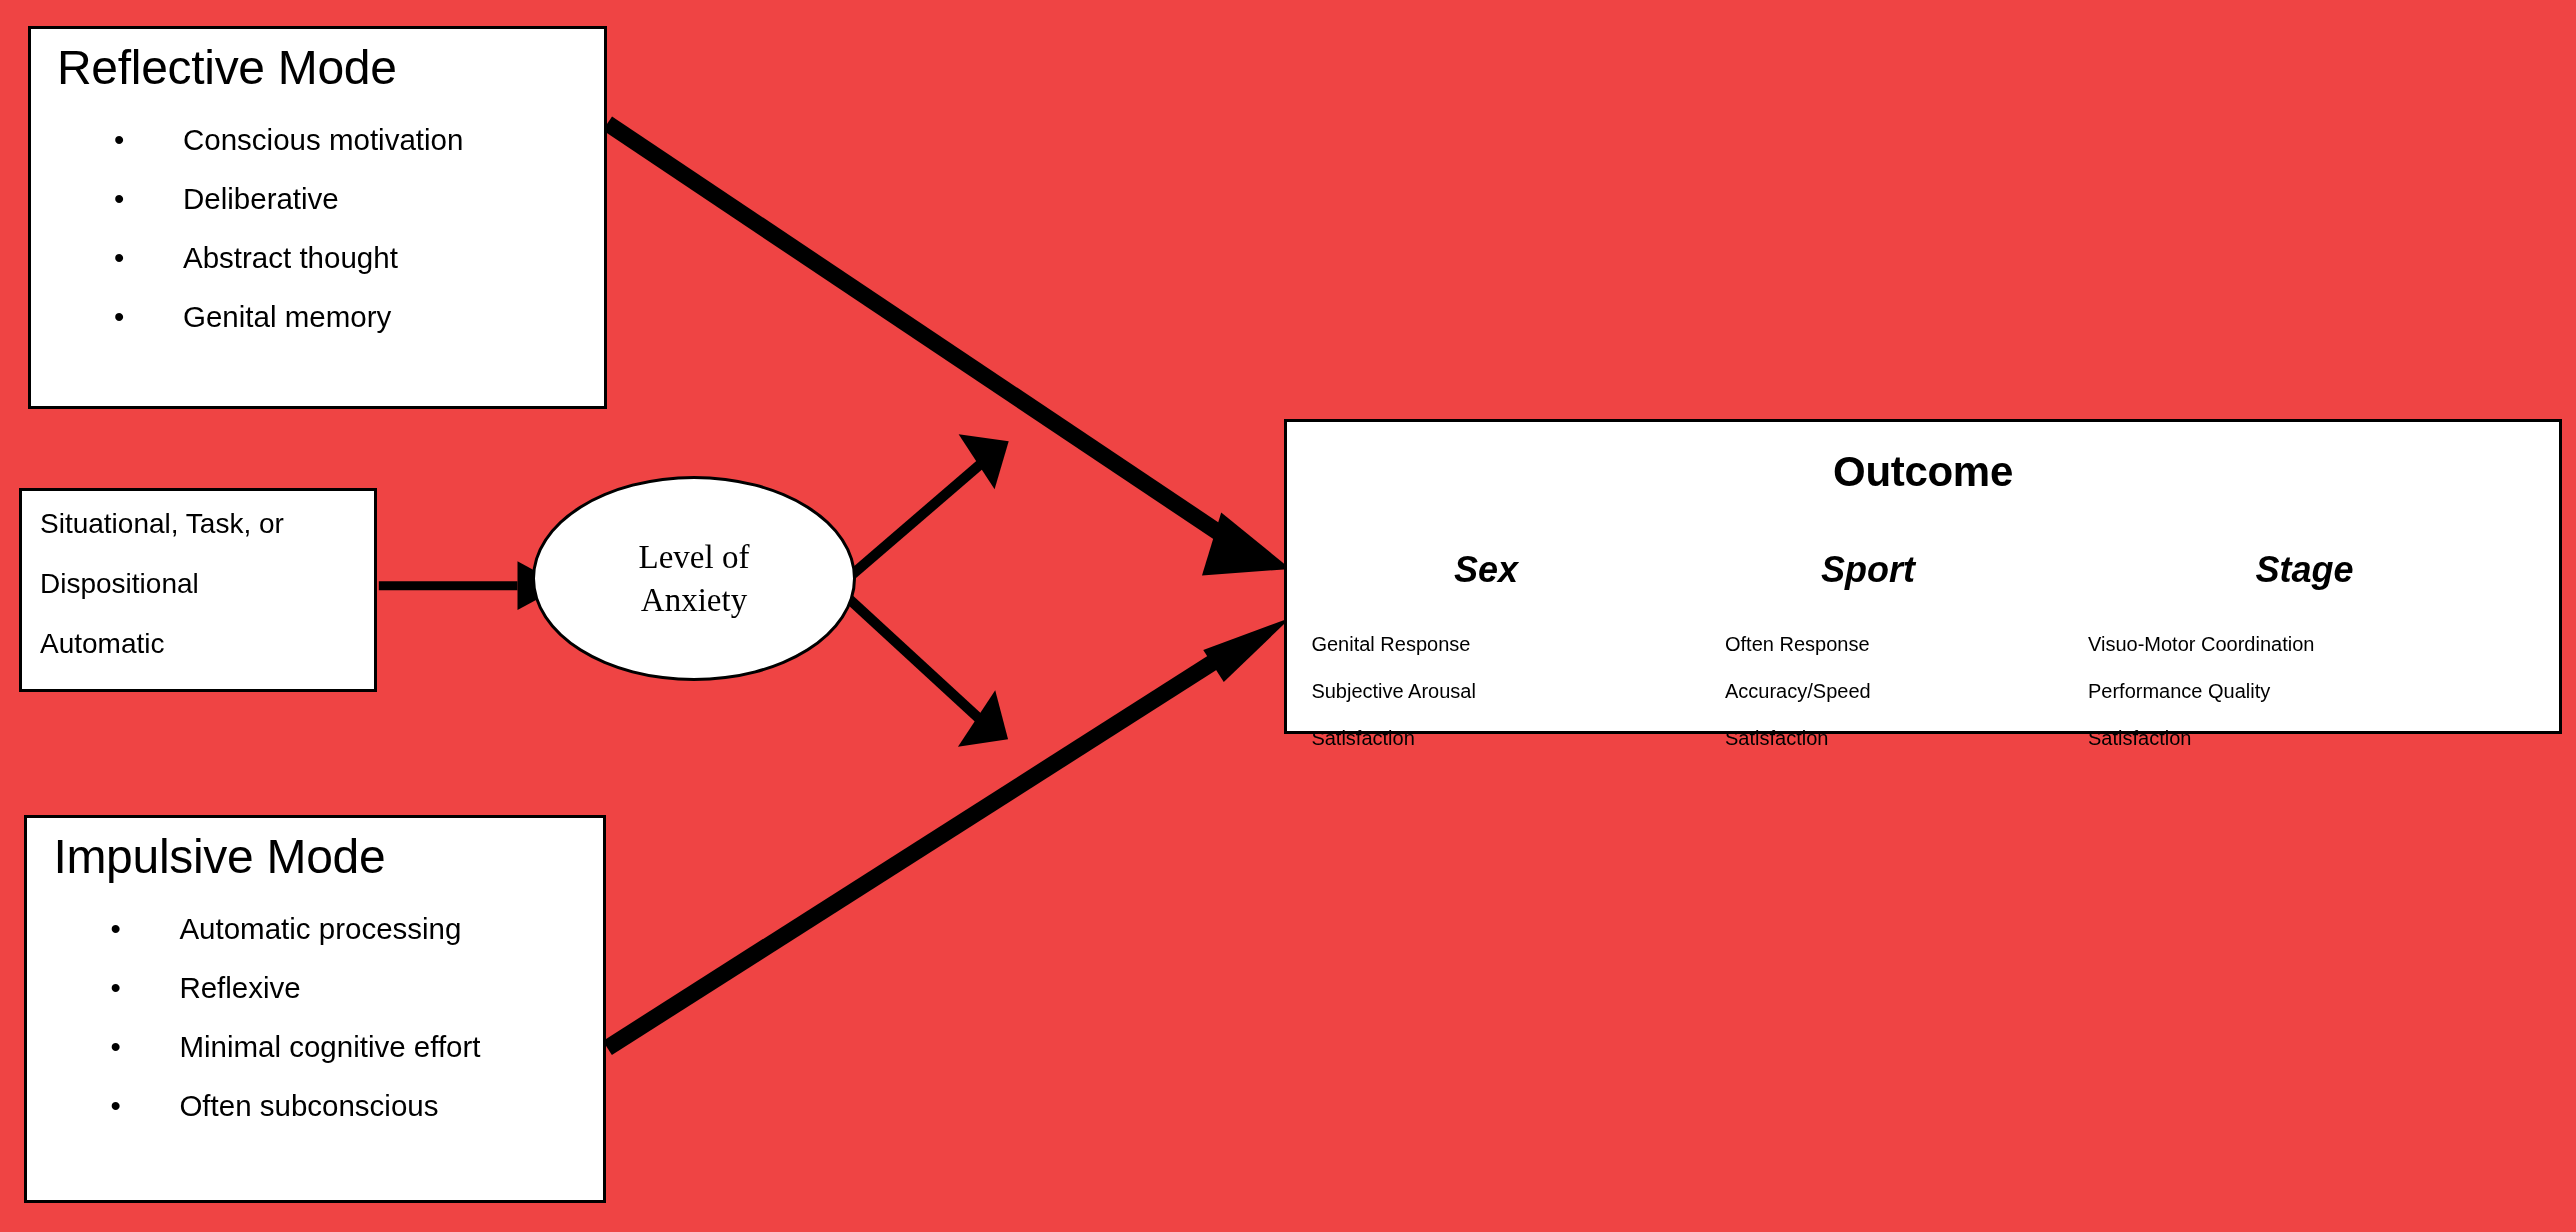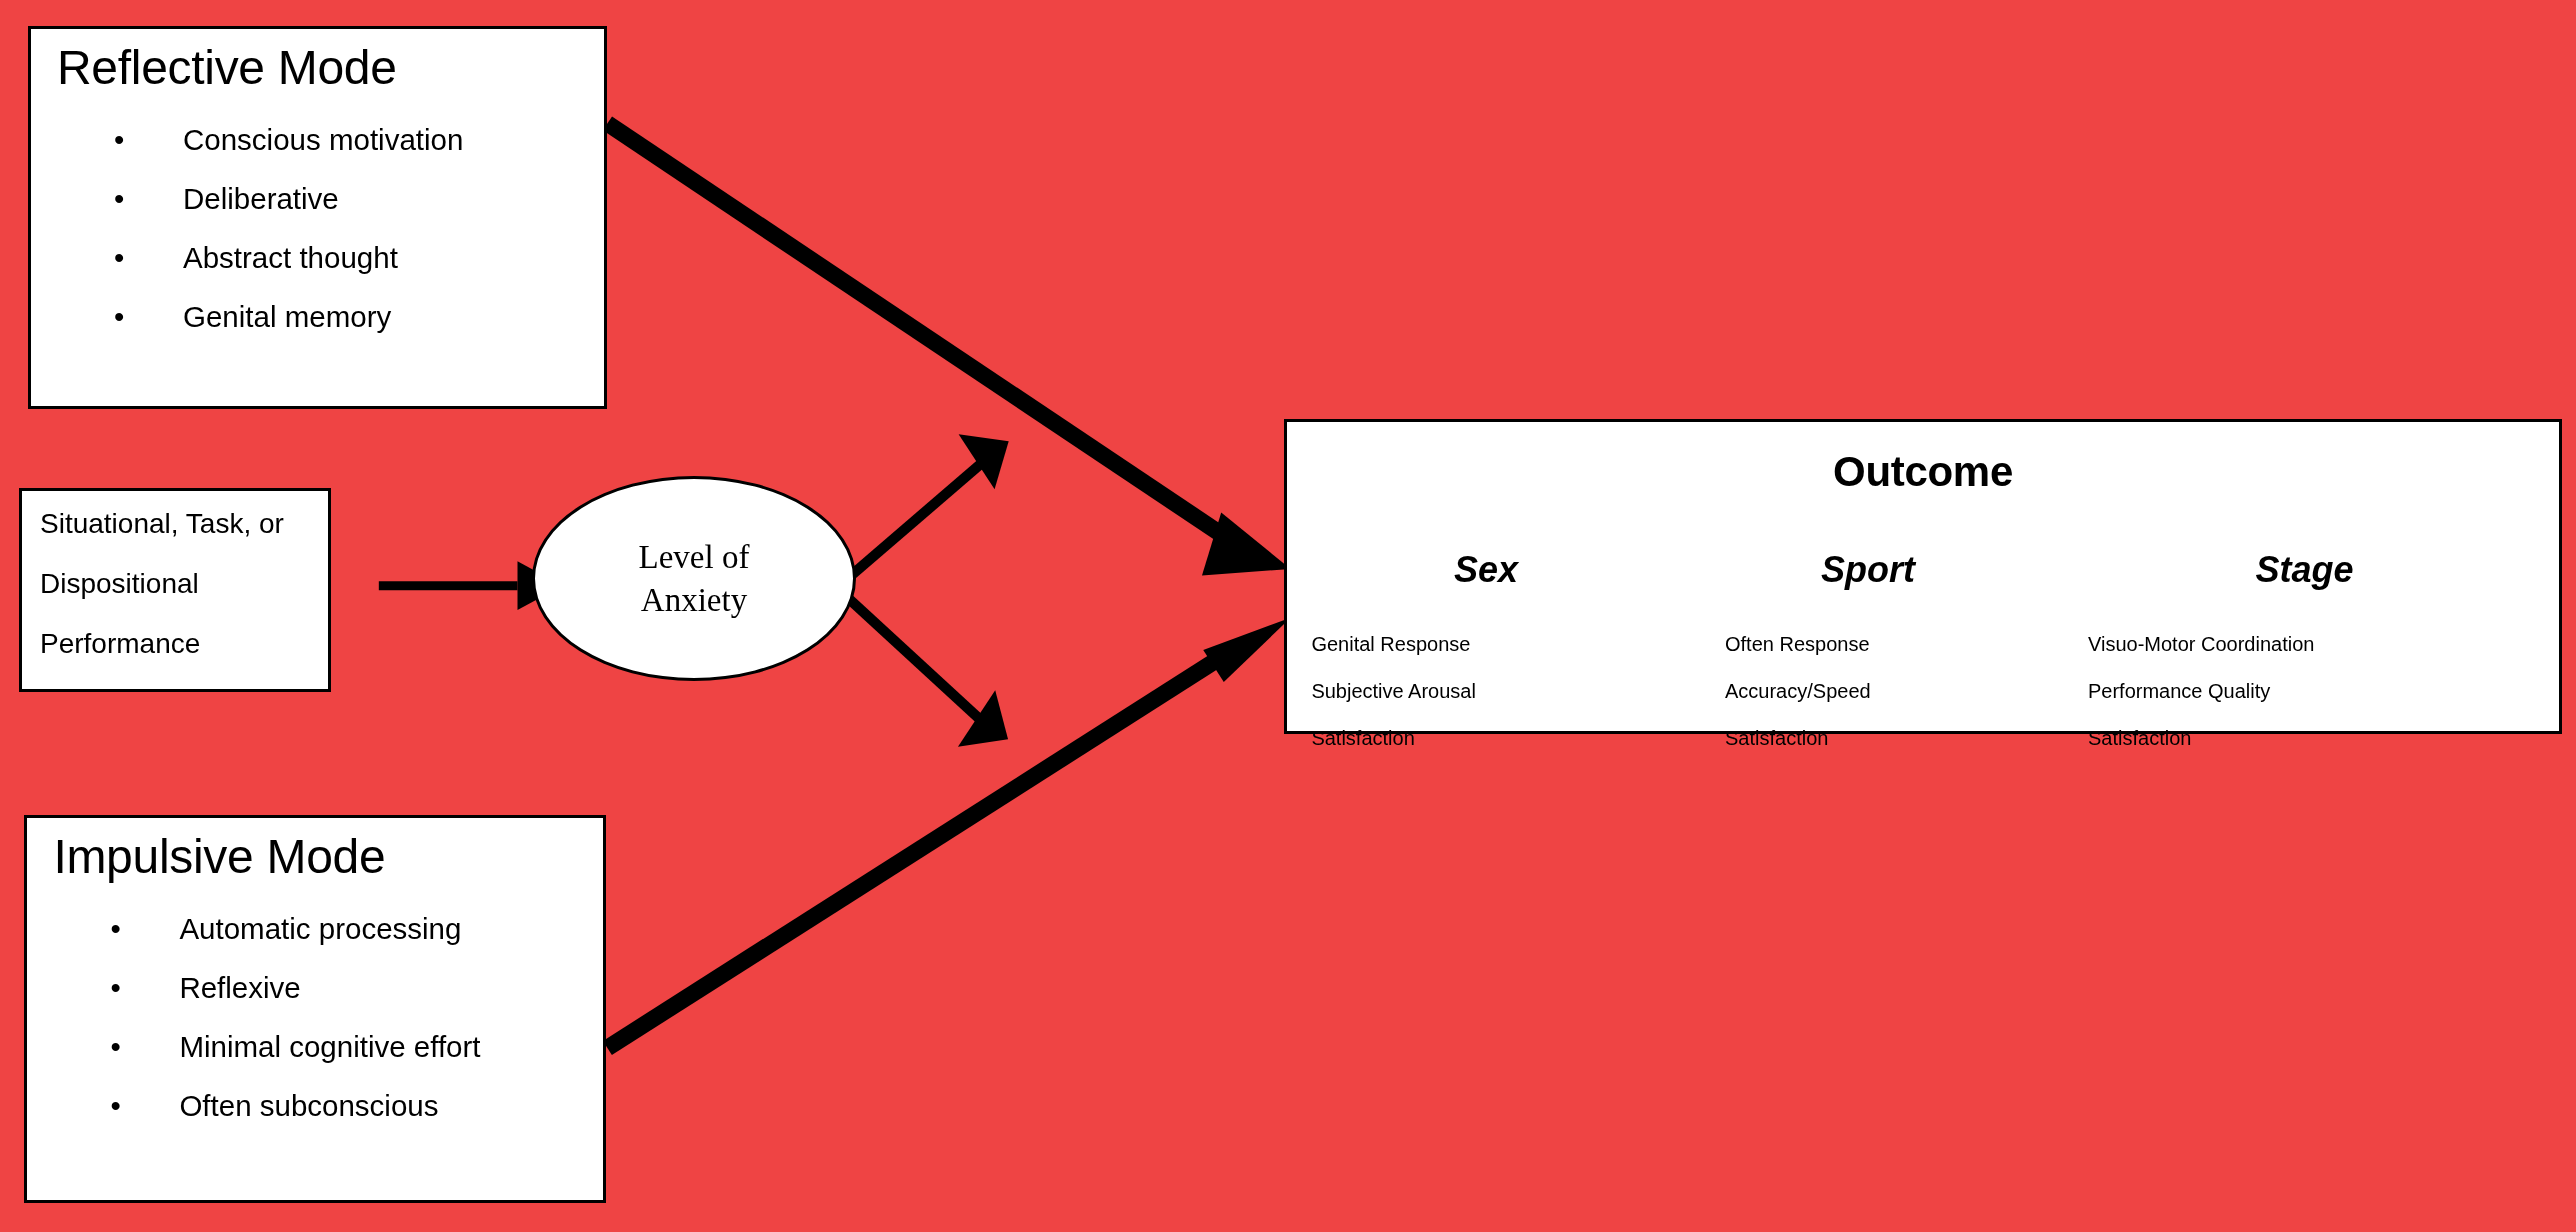--- a/index.html
+++ b/index.html
@@ -192,25 +192,25 @@
         <span class="bullet">•</span>
         <span>Abstract thought</span>
       </li>
       <li>
         <span class="bullet">•</span>
         <span>Genital memory</span>
       </li>
     </ul>
   </div>
 
-  <div class="box" style="left:19px; top:488px; width:312px; height:204px;">
+  <div class="box" style="left:19px; top:488px; width:358px; height:204px;">
     <div class="cond-box-text">
       <div>Situational, Task, or</div>
       <div>Dispositional</div>
-      <div>Performance</div>
+      <div>Automatic</div>
     </div>
   </div>
 
   <div class="ellipse" style="left:532px; top:476px; width:324px; height:205px;">
     <span>Level of</span>
     <span>Anxiety</span>
   </div>
 
   <div class="box" style="left:24.4px; top:815px; width:582px; height:388px;">
     <div class="mode-title">Impulsive Mode</div>

